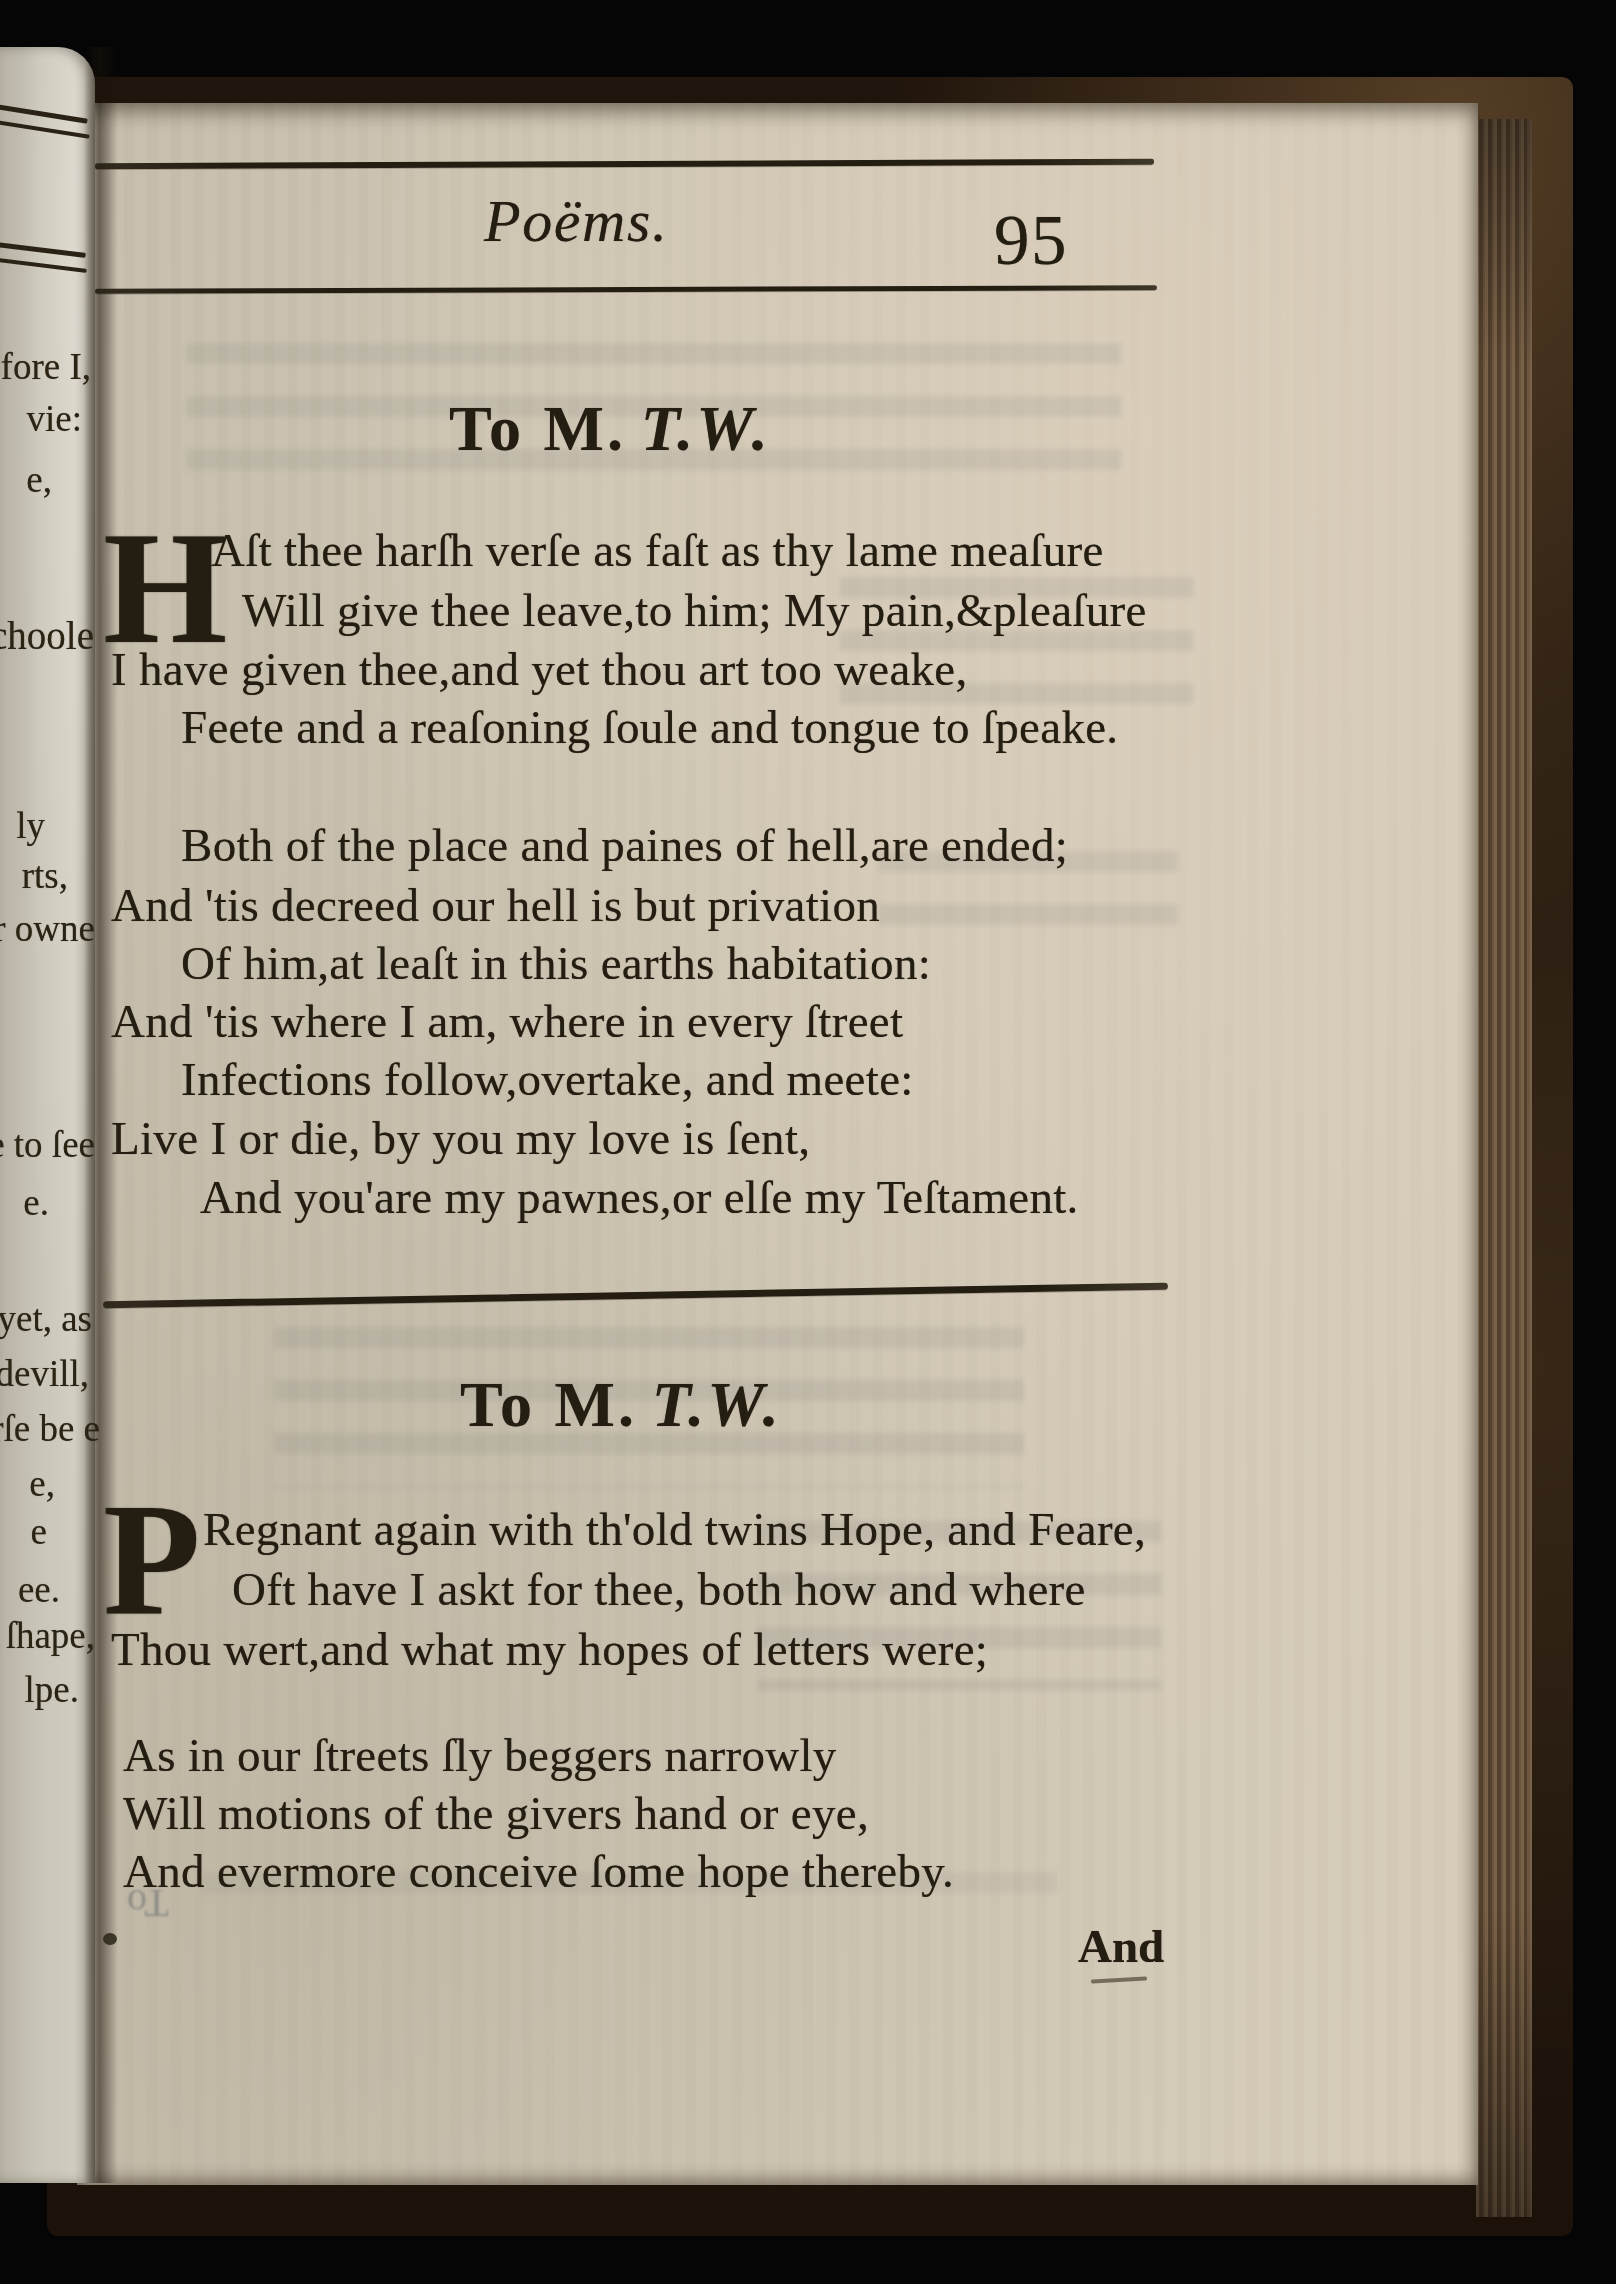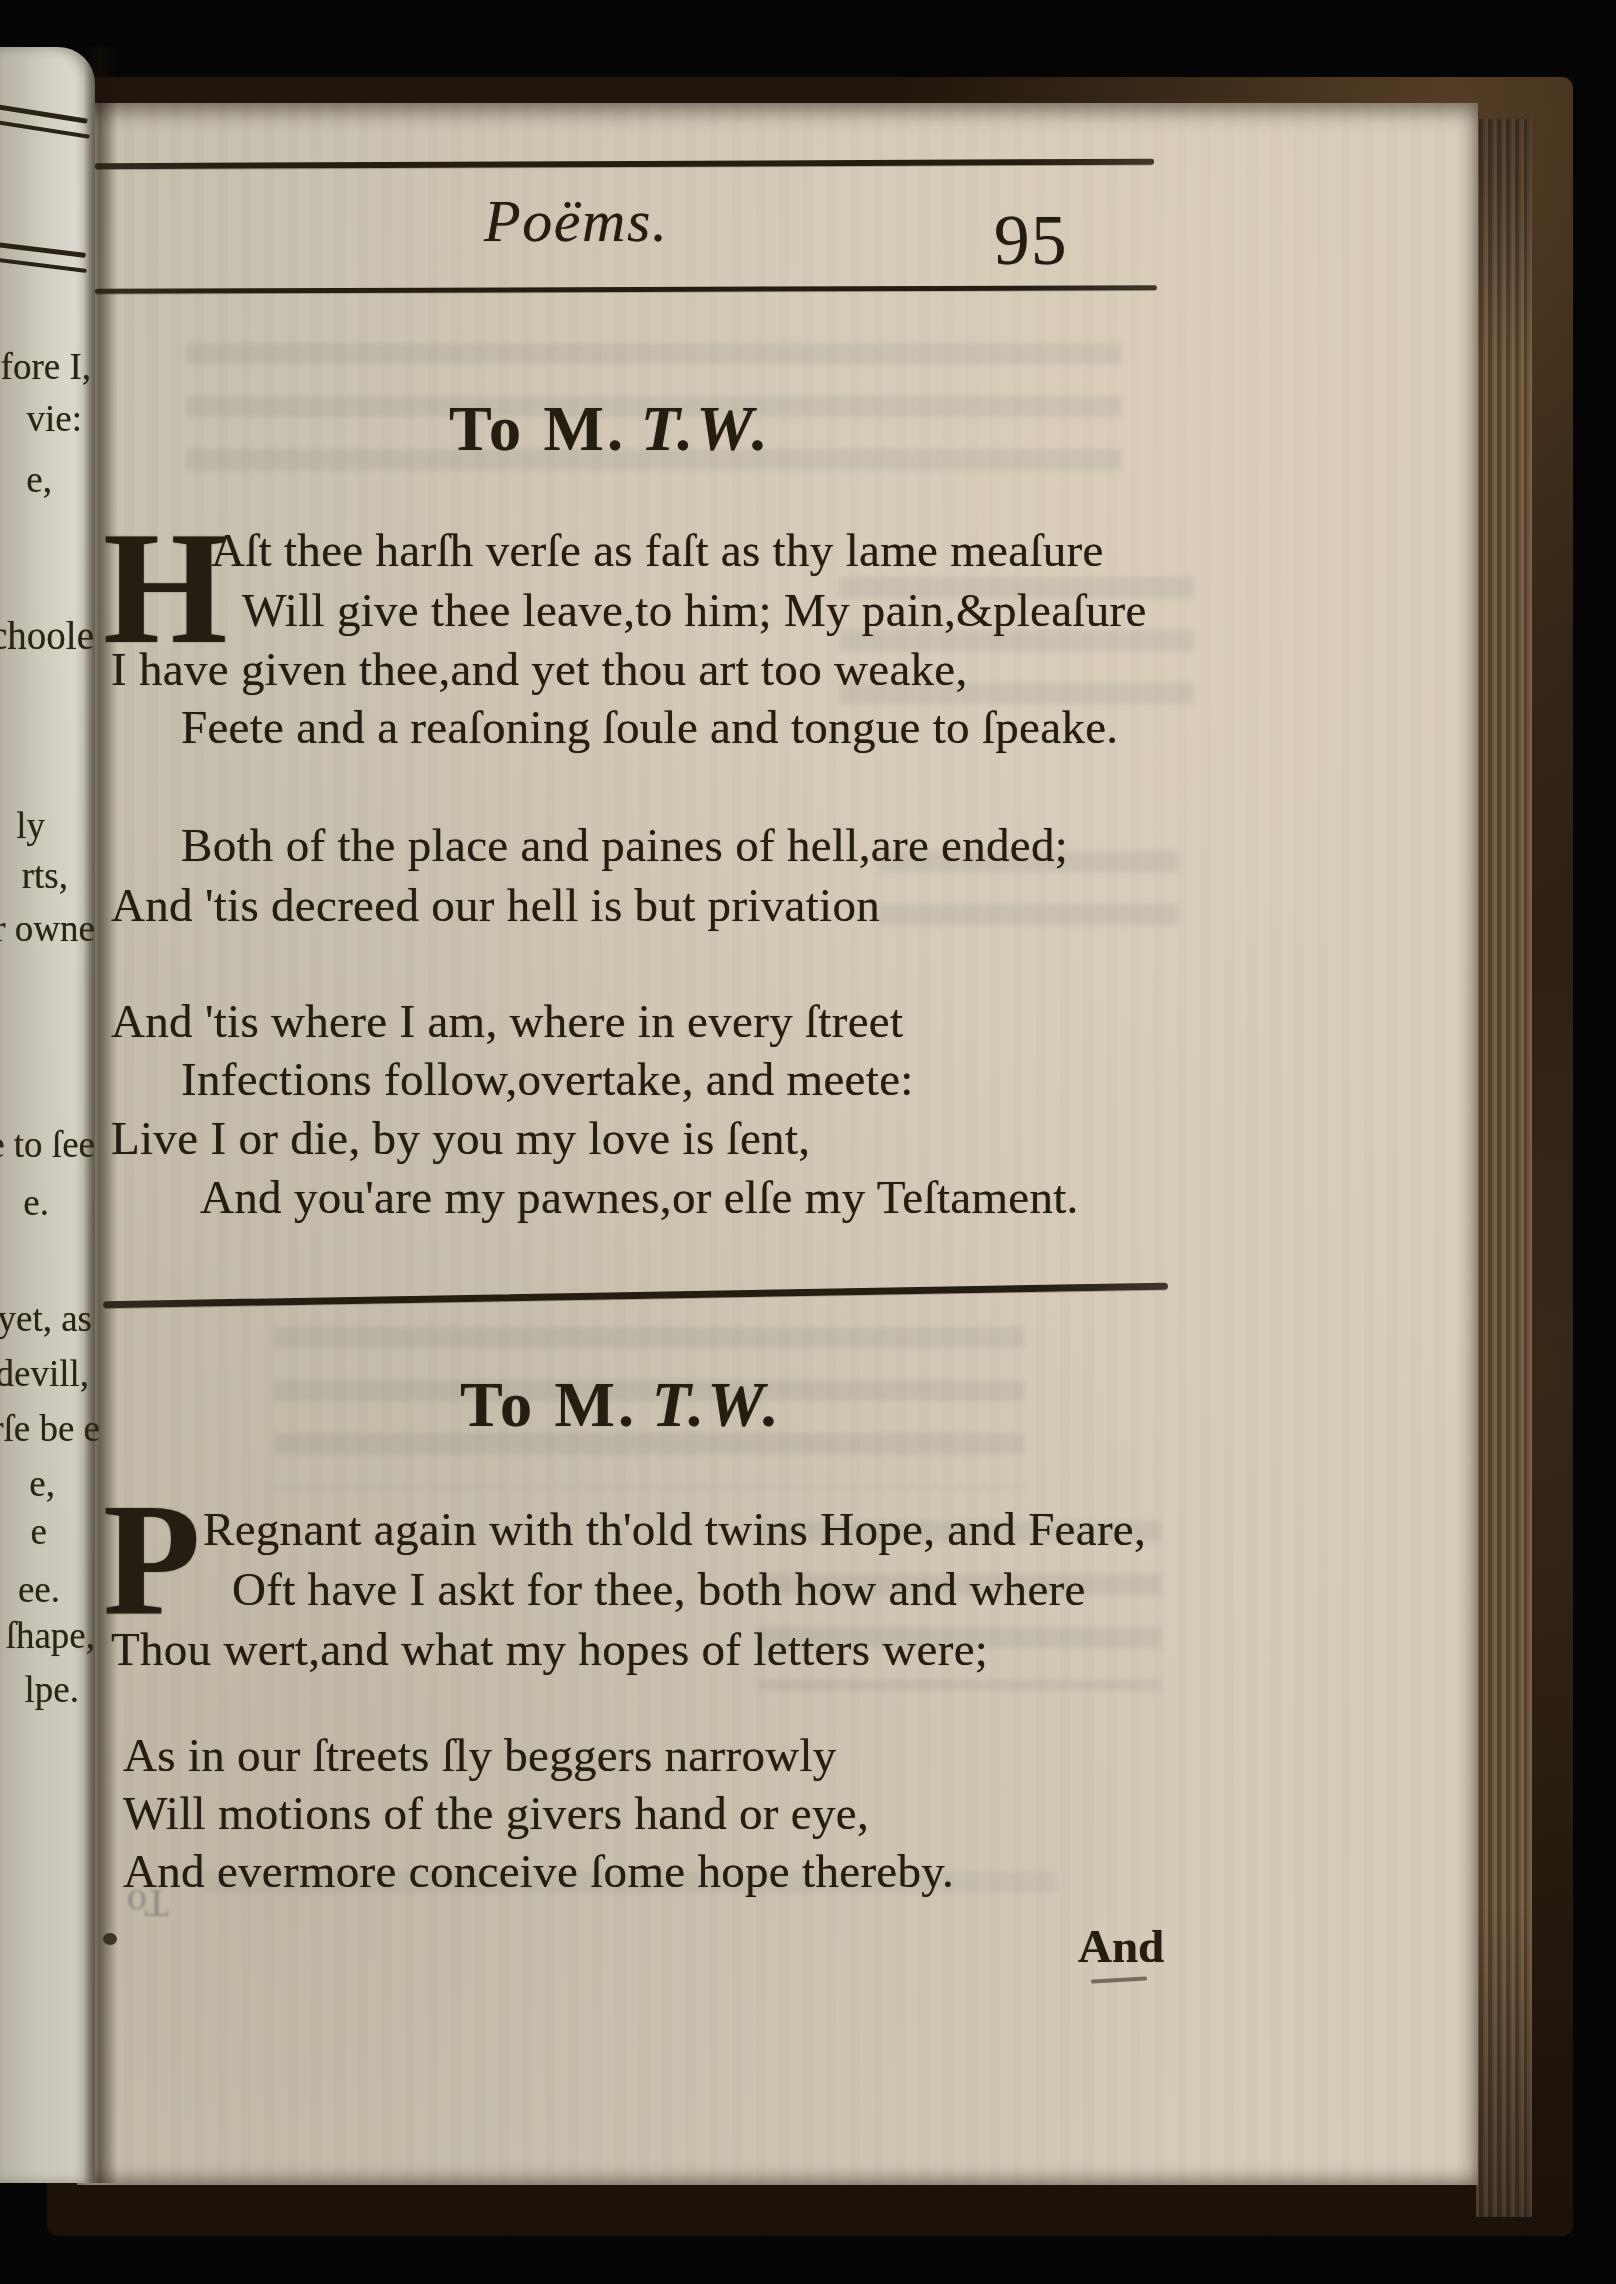--- a/index.html
+++ b/index.html
@@ -101,20 +101,21 @@
     <span>To M.</span><span class="init">T.W.</span>
   </div>
 
   <div class="dropcap" style="left:103px;top:526px;">H</div>
   <div class="pline" style="left:211px;top:523px;">Aſt thee harſh verſe as faſt as thy lame meaſure</div>
   <div class="pline" style="left:242px;top:583px;">Will give thee leave,to him; My pain,&amp;pleaſure</div>
   <div class="pline" style="left:111px;top:642px;">I have given thee,and yet thou art too weake,</div>
   <div class="pline" style="left:181px;top:700px;">Feete and a reaſoning ſoule and tongue to ſpeake.</div>
   <div class="pline" style="left:181px;top:818px;">Both of the place and paines of hell,are ended;</div>
   <div class="pline" style="left:111px;top:878px;">And 'tis decreed our hell is but privation</div>
+  <div class="pline" style="left:181px;top:936px;">Of him,at leaſt in this earths habitation:</div>
   <div class="pline" style="left:111px;top:994px;">And 'tis where I am, where in every ſtreet</div>
   <div class="pline" style="left:181px;top:1052px;">Infections follow,overtake, and meete:</div>
   <div class="pline" style="left:111px;top:1111px;">Live I or die, by you my love is ſent,</div>
   <div class="pline" style="left:181px;top:1170px;margin-left:19px;">And you'are my pawnes,or elſe my Teſtament.</div>
 
   <div class="poem-title" style="left:460px;top:1368px;">
     <span>To M.</span><span class="init">T.W.</span>
   </div>
 
   <div class="dropcap" style="left:103px;top:1497px;">P</div>

